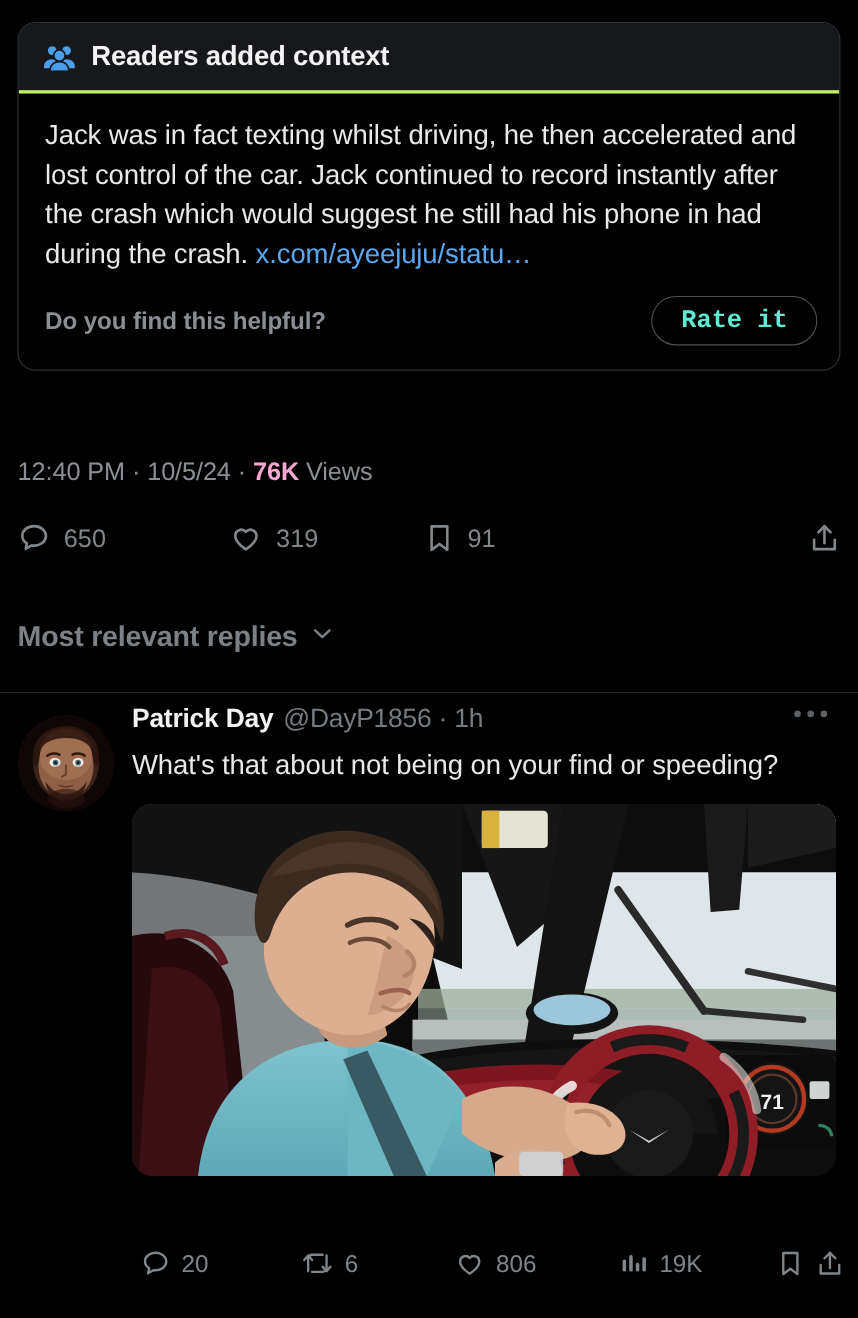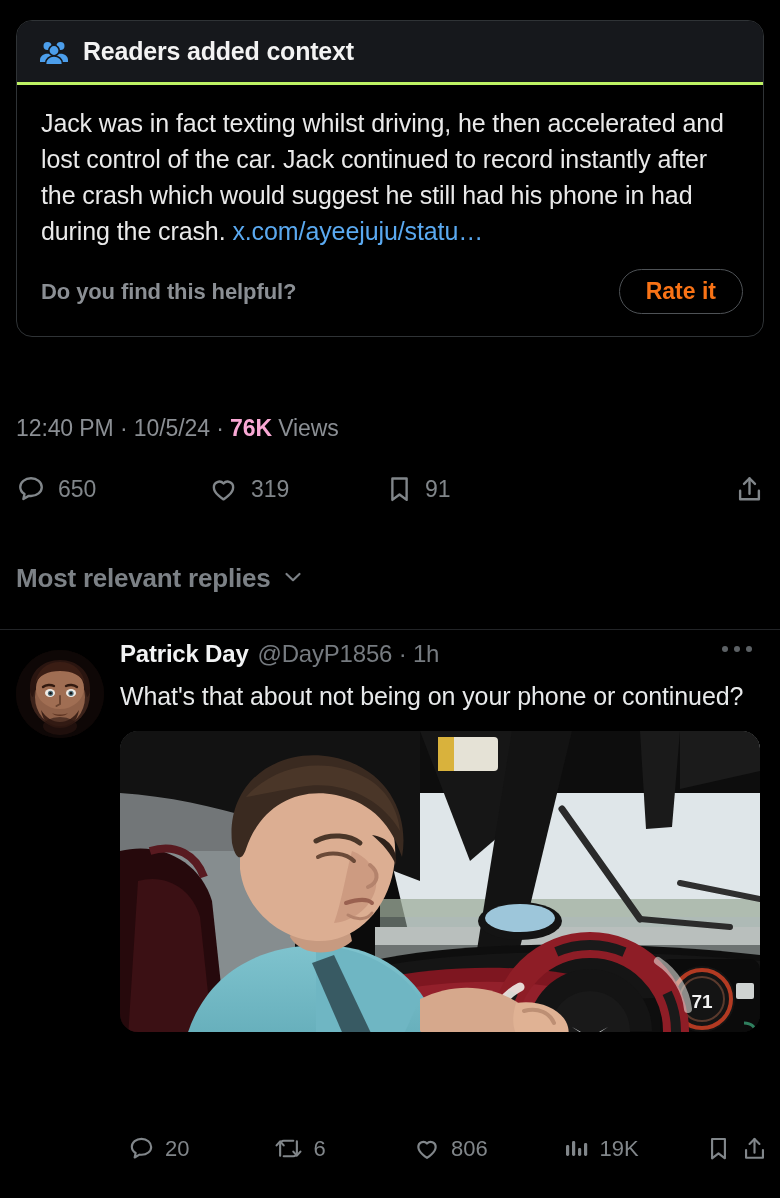--- a/index.html
+++ b/index.html
@@ -74,22 +74,22 @@
   .note-helpful {
     font-size: 22px;
     font-weight: bold;
     color: #8b8f94;
     letter-spacing: -0.1px;
   }
   .rate-button {
     border: 1px solid #4e5256;
     border-radius: 999px;
     background: transparent;
-    color: #f97316;
-    font-family: Liberation Sans, sans-serif;
+    color: #5eead4;
+    font-family: Liberation Mono, monospace;
     font-size: 23px;
     font-weight: bold;
     padding: 10px 26px;
     line-height: 1;
     cursor: pointer;
   }
 
   
   .meta-row {
     position: absolute;
@@ -214,21 +214,21 @@
     font-size: 25px;
     line-height: 37px;
     color: #e7e9ea;
     letter-spacing: -0.1px;
     margin-top: 2px;
     width: 630px;
   }
   .reply-media {
     margin-top: 16px;
     width: 640px;
-    height: 301px;
+    height: 338px;
     border-radius: 18px;
     overflow: hidden;
     position: relative;
     background: #0a0a0a;
     cursor: pointer;
   }
   .reply-media svg { display: block; }
 
   .reply-actions {
     position: absolute;
@@ -366,21 +366,21 @@
       <div class="reply-head">
         <span class="reply-name">Patrick Day</span>
         <span class="reply-handle">@DayP1856 · 1h</span>
         <span class="reply-more">
           <i></i>
             <i></i>
             <i></i>
         </span>
       </div>
 
-      <div class="reply-text">What's that about not being on your phone or continued?</div>
+      <div class="reply-text">What's that about not being on your find or speeding?</div>
 
       <div class="reply-media">
         <svg width="640" height="338" viewBox="0 0 640 338" aria-hidden="true">
           <defs>
             <linearGradient id="sky" x1="0" y1="0" x2="0" y2="1">
               <stop offset="0%" stop-color="#e9eef0"></stop>
               <stop offset="100%" stop-color="#c9d2d6"></stop>
             </linearGradient>
             <linearGradient id="shirt" x1="0" y1="0" x2="0" y2="1">
               <stop offset="0%" stop-color="#7fc3ce"></stop>

